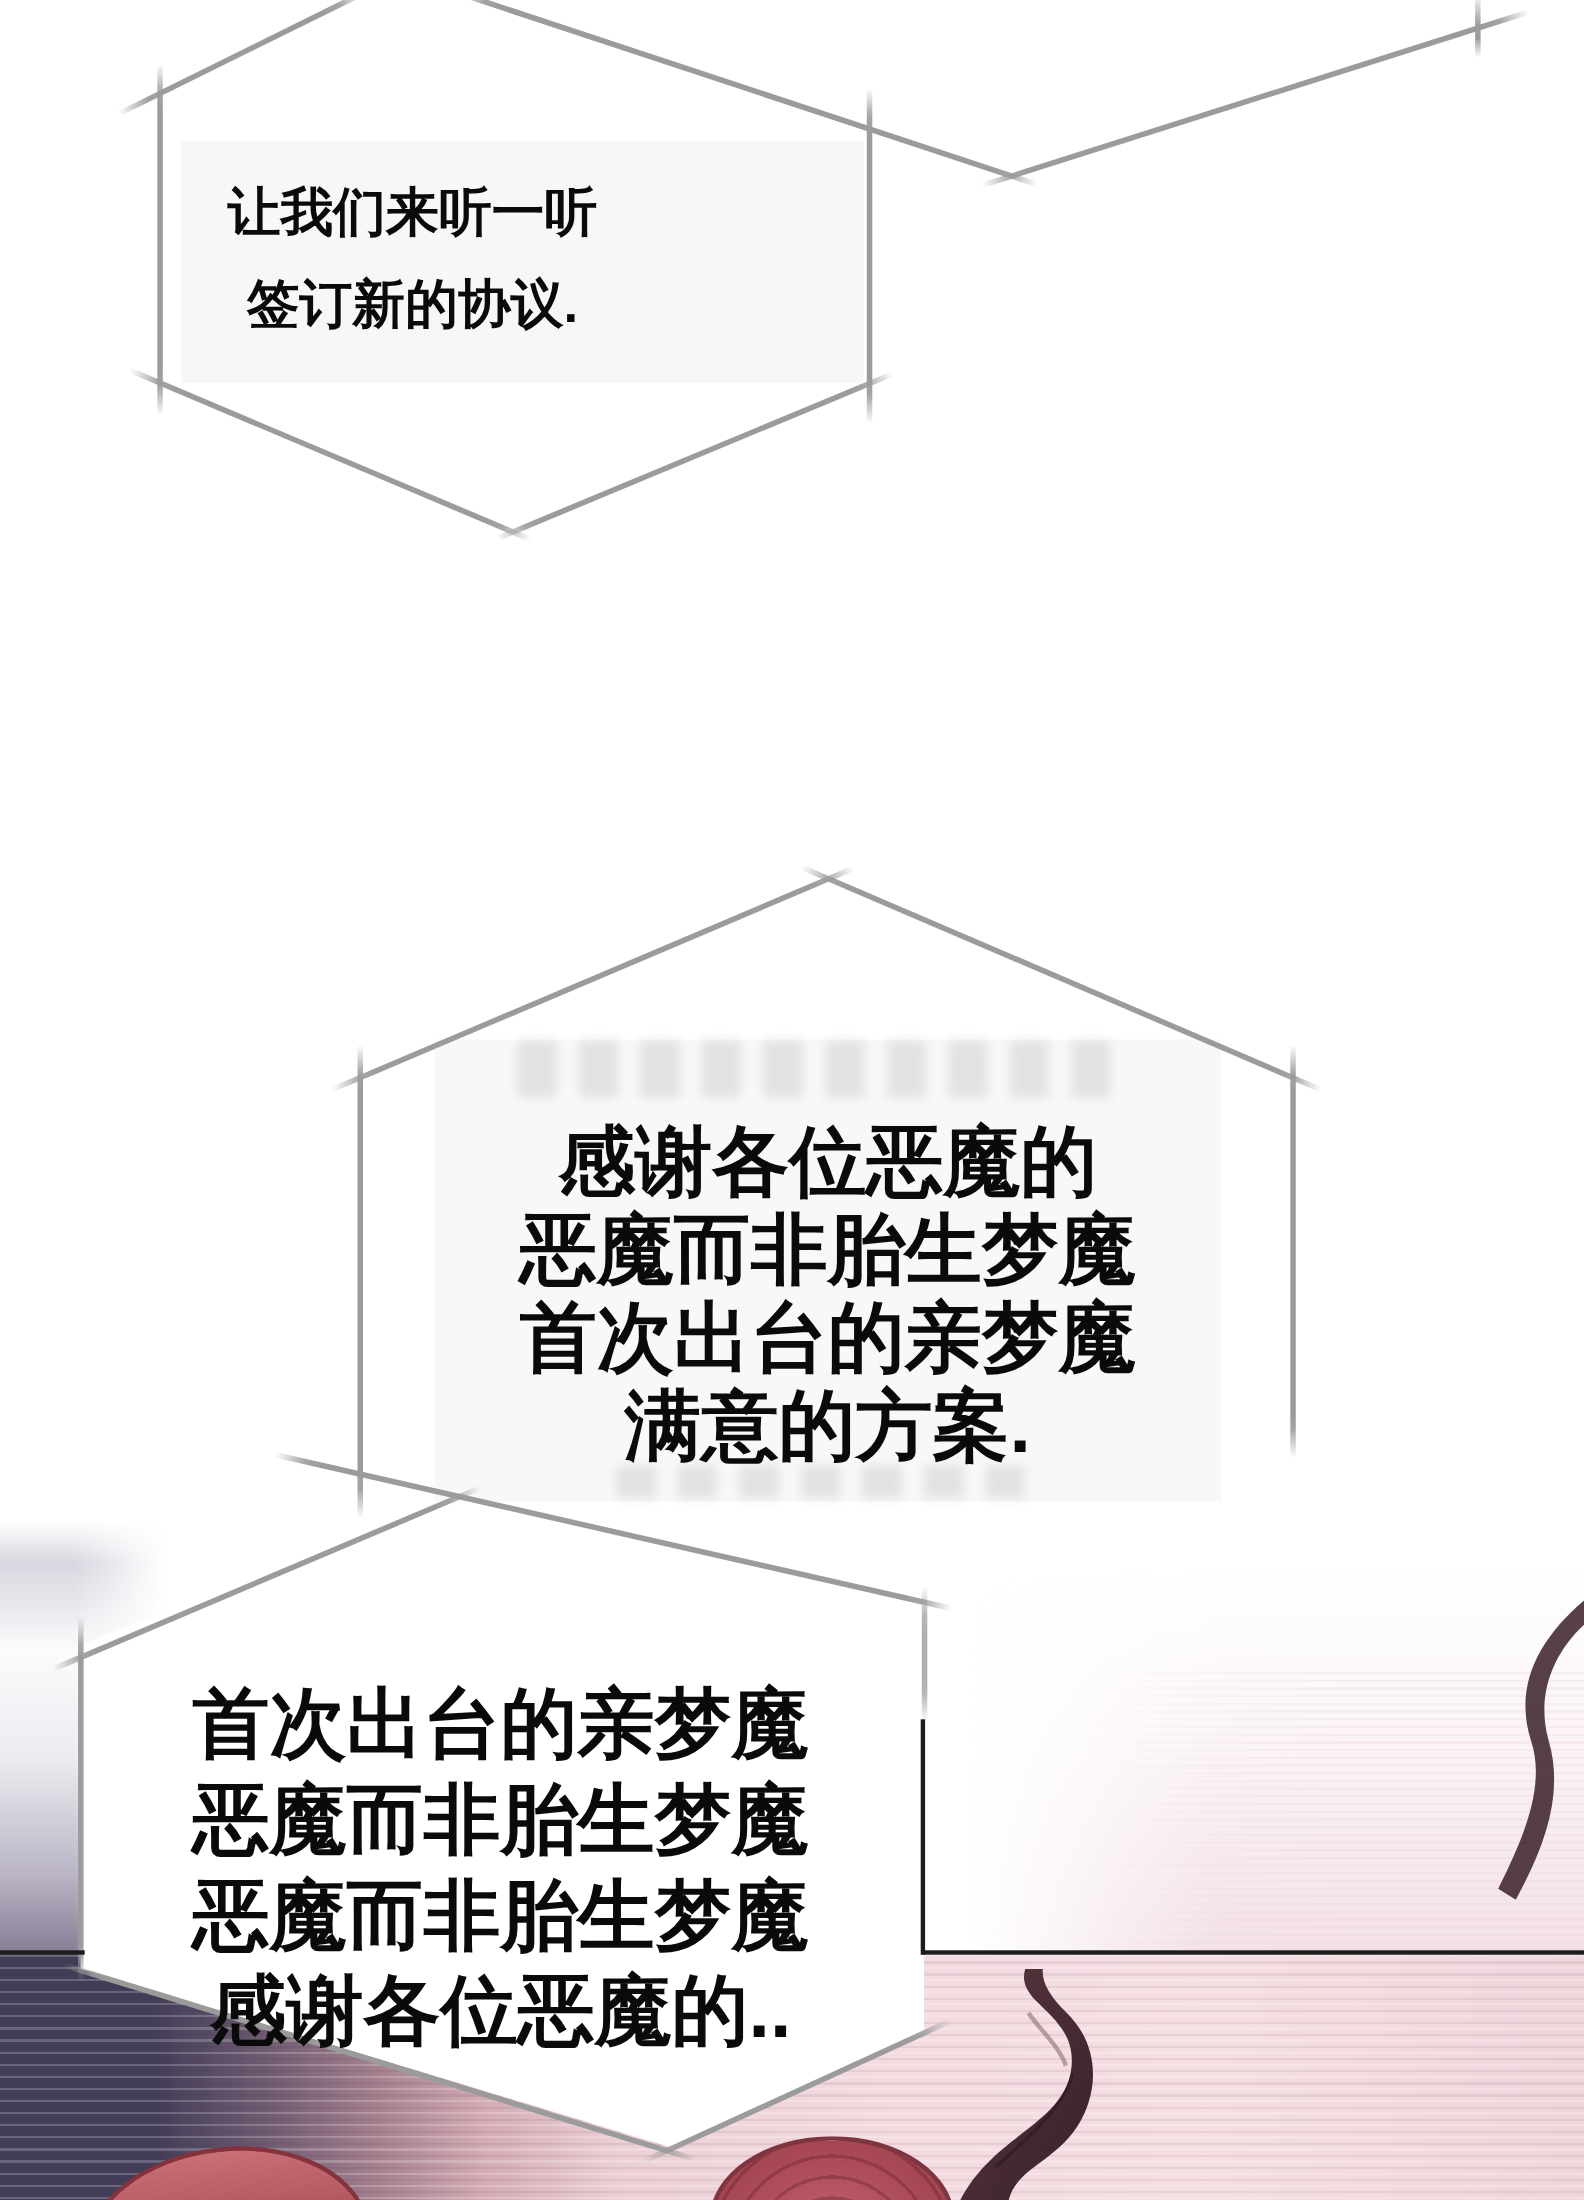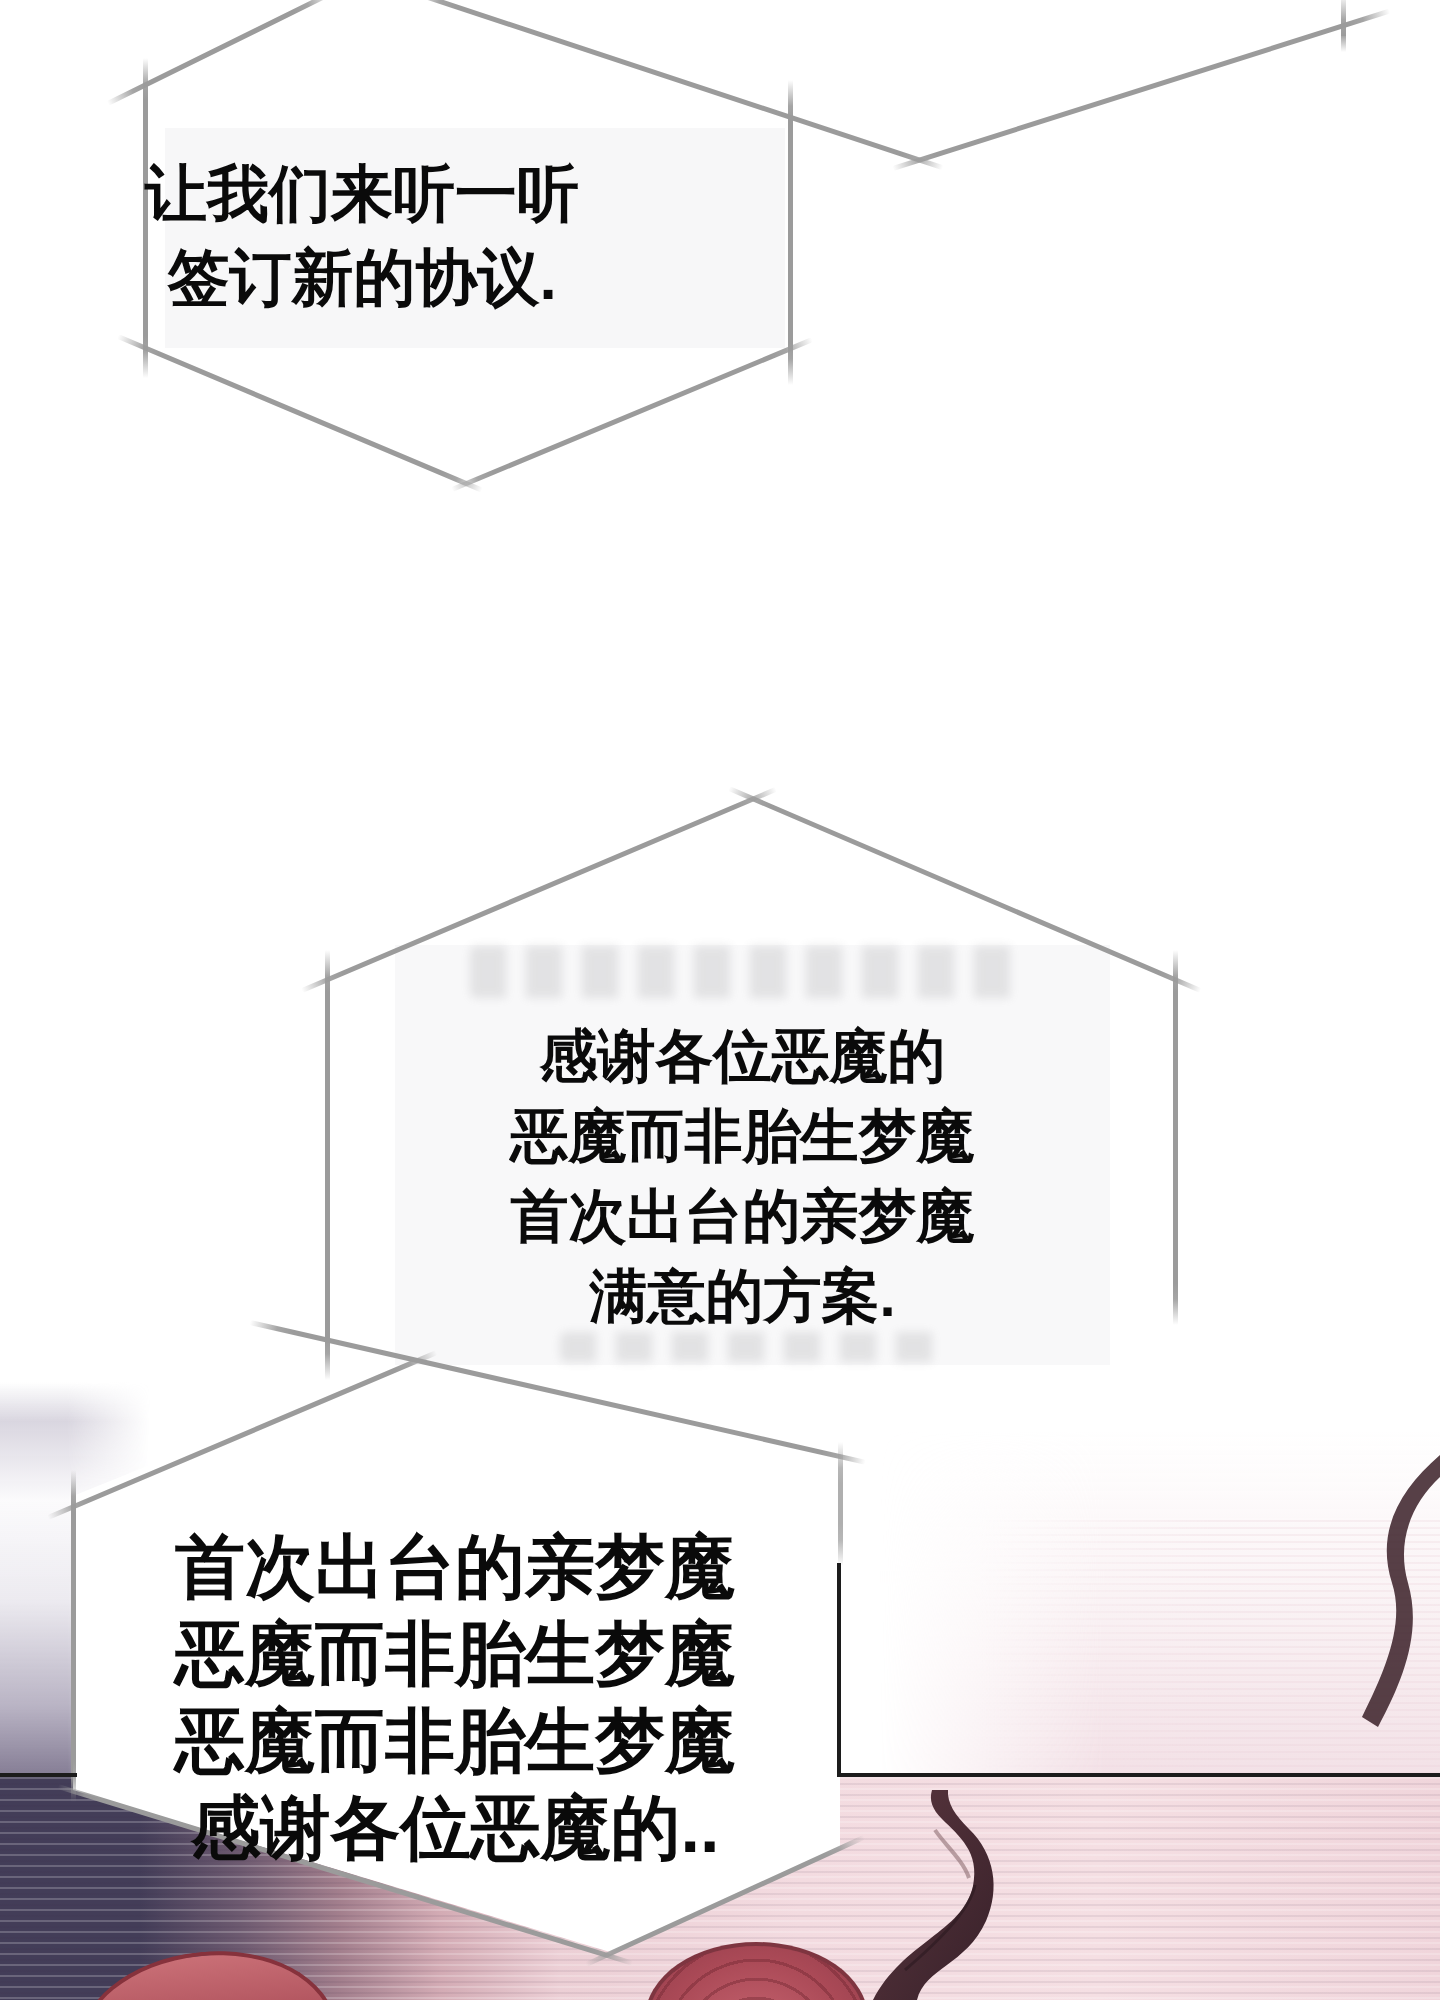--- a/index.html
+++ b/index.html
@@ -90,22 +90,22 @@
       rgba(155,155,155,.9) 26px, var(--bubble_line,#9b9b9b) 42px,
       var(--bubble_line,#9b9b9b) calc(100% - 42px),
       rgba(155,155,155,.9) calc(100% - 26px), rgba(155,155,155,0) 100%);
   }
   .bln{ position:absolute; background:var(--panel_border,#1c1c1c); z-index:6; }
   
   .btxt{
     position:absolute; z-index:7; text-align:center; font-weight:700;
     color:var(--text,#0a0a0a); letter-spacing:0;
   }
-  #btxt1{ left:127px; top:152px;  width:470px; font-size:62px; line-height:84px; }
-  #btxt2{ left:365px; top:1016px; width:755px; font-size:58px; line-height:80px; }
+  #btxt1{ left:140px; top:152px;  width:470px; font-size:48px; line-height:84px; }
+  #btxt2{ left:375px; top:1016px; width:755px; font-size:70px; line-height:80px; }
   #btxt3{ left:100px;  top:1524px; width:710px; font-size:70px; line-height:87px; }
   .btxt span{ display:block; }
 </style>
 </head>
 <body>
 
 <div id="stage">
 
   <div class="haze-left"></div>
   <div class="haze-right"></div>

